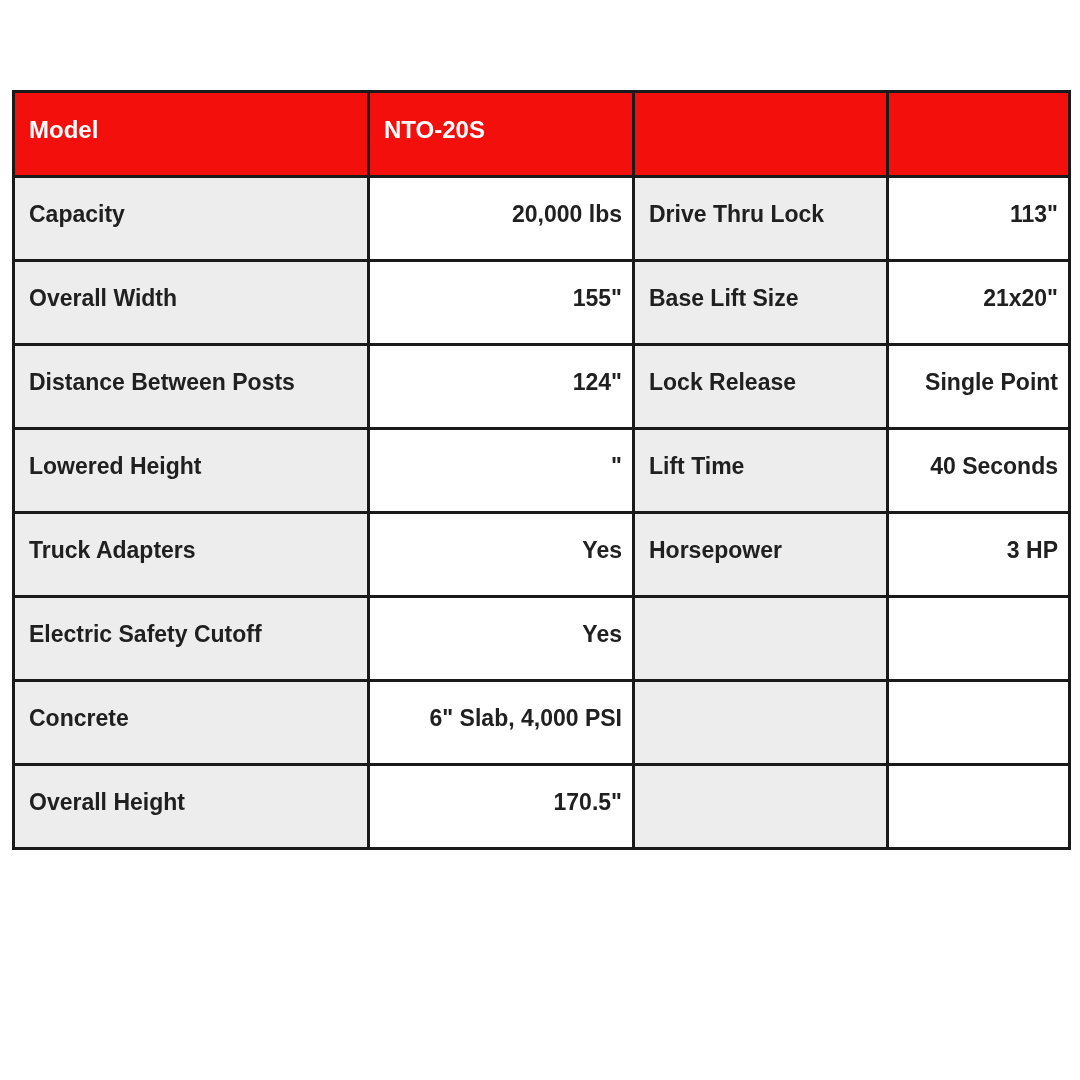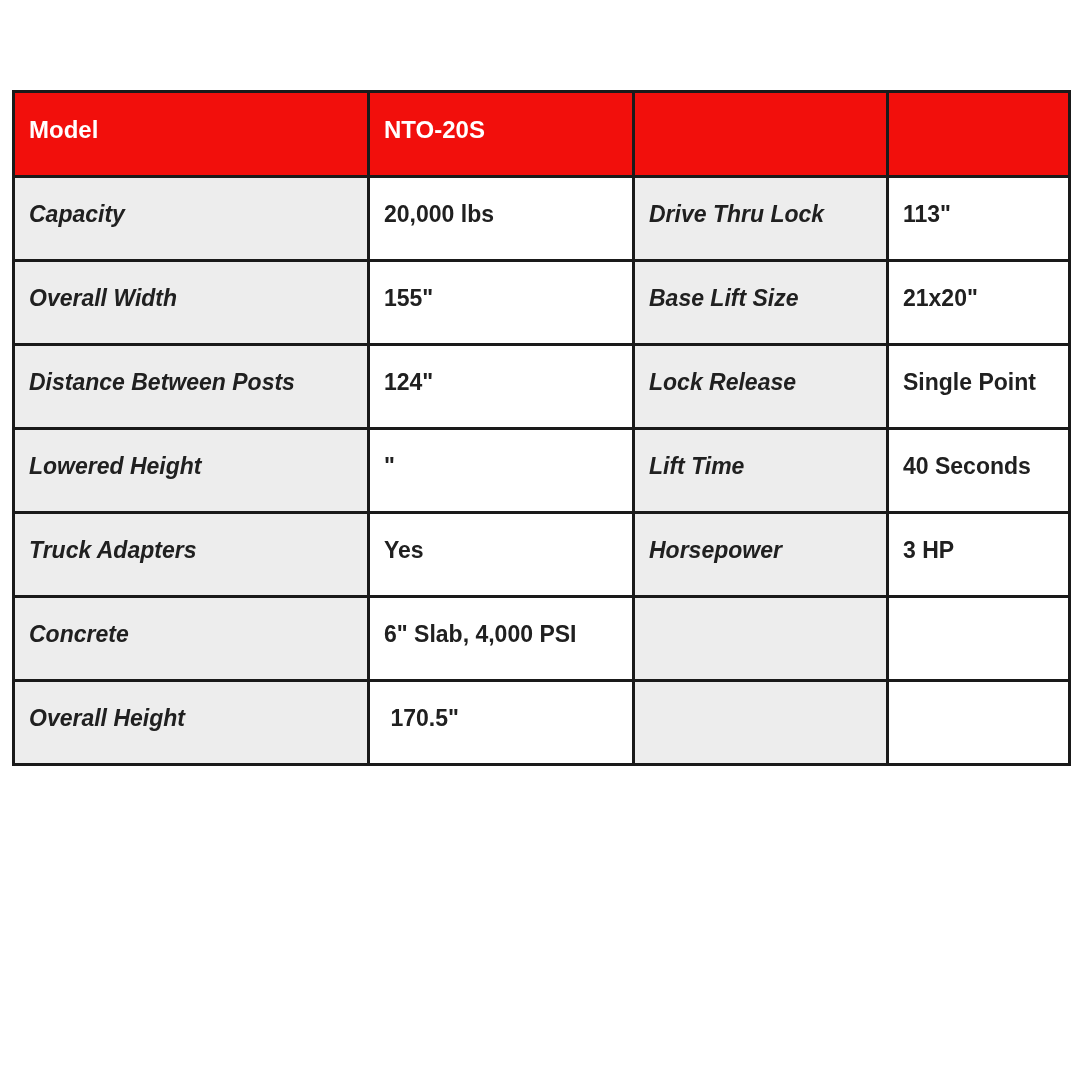--- a/index.html
+++ b/index.html
@@ -36,22 +36,22 @@
   col.c2{width:265px;}
   col.c3{width:254px;}
   col.c4{width:182px;}
   tr{height:84px;}
   tr.header-row{height:85px;}
   tr.header-row td{
     background:var(--header-bg);
     color:var(--header-text);
     font-size:24px;
   }
-  td.label-cell{background:var(--label-bg);font-style:italic;}
-  td.value-cell{background:var(--value-bg);}
+  td.label-cell{background:var(--label-bg);}
+  td.value-cell{background:var(--value-bg);text-align:right;}
   td.highlight-cell{background:var(--highlight-bg);}
 </style>
 </head>
 <body>
 
 <div class="page">
   <div class="table-wrap">
     <table class="spec">
       <colgroup>
         <col class="c1">
@@ -91,20 +91,26 @@
           <td class="label-cell">Lift Time</td>
           <td class="value-cell">40 Seconds</td>
         </tr>
         <tr>
           <td class="label-cell">Truck Adapters</td>
           <td class="value-cell">Yes</td>
           <td class="label-cell">Horsepower</td>
           <td class="value-cell">3 HP</td>
         </tr>
         <tr>
+          <td class="label-cell">Electric Safety Cutoff</td>
+          <td class="value-cell">Yes</td>
+          <td class="label-cell"></td>
+          <td class="value-cell"></td>
+        </tr>
+        <tr>
           <td class="label-cell">Concrete</td>
           <td class="value-cell">6" Slab, 4,000 PSI</td>
           <td class="label-cell"></td>
           <td class="value-cell"></td>
         </tr>
         <tr>
           <td class="label-cell">Overall Height</td>
           <td class="value-cell"> 170.5"</td>
           <td class="label-cell"></td>
           <td class="value-cell"></td>

